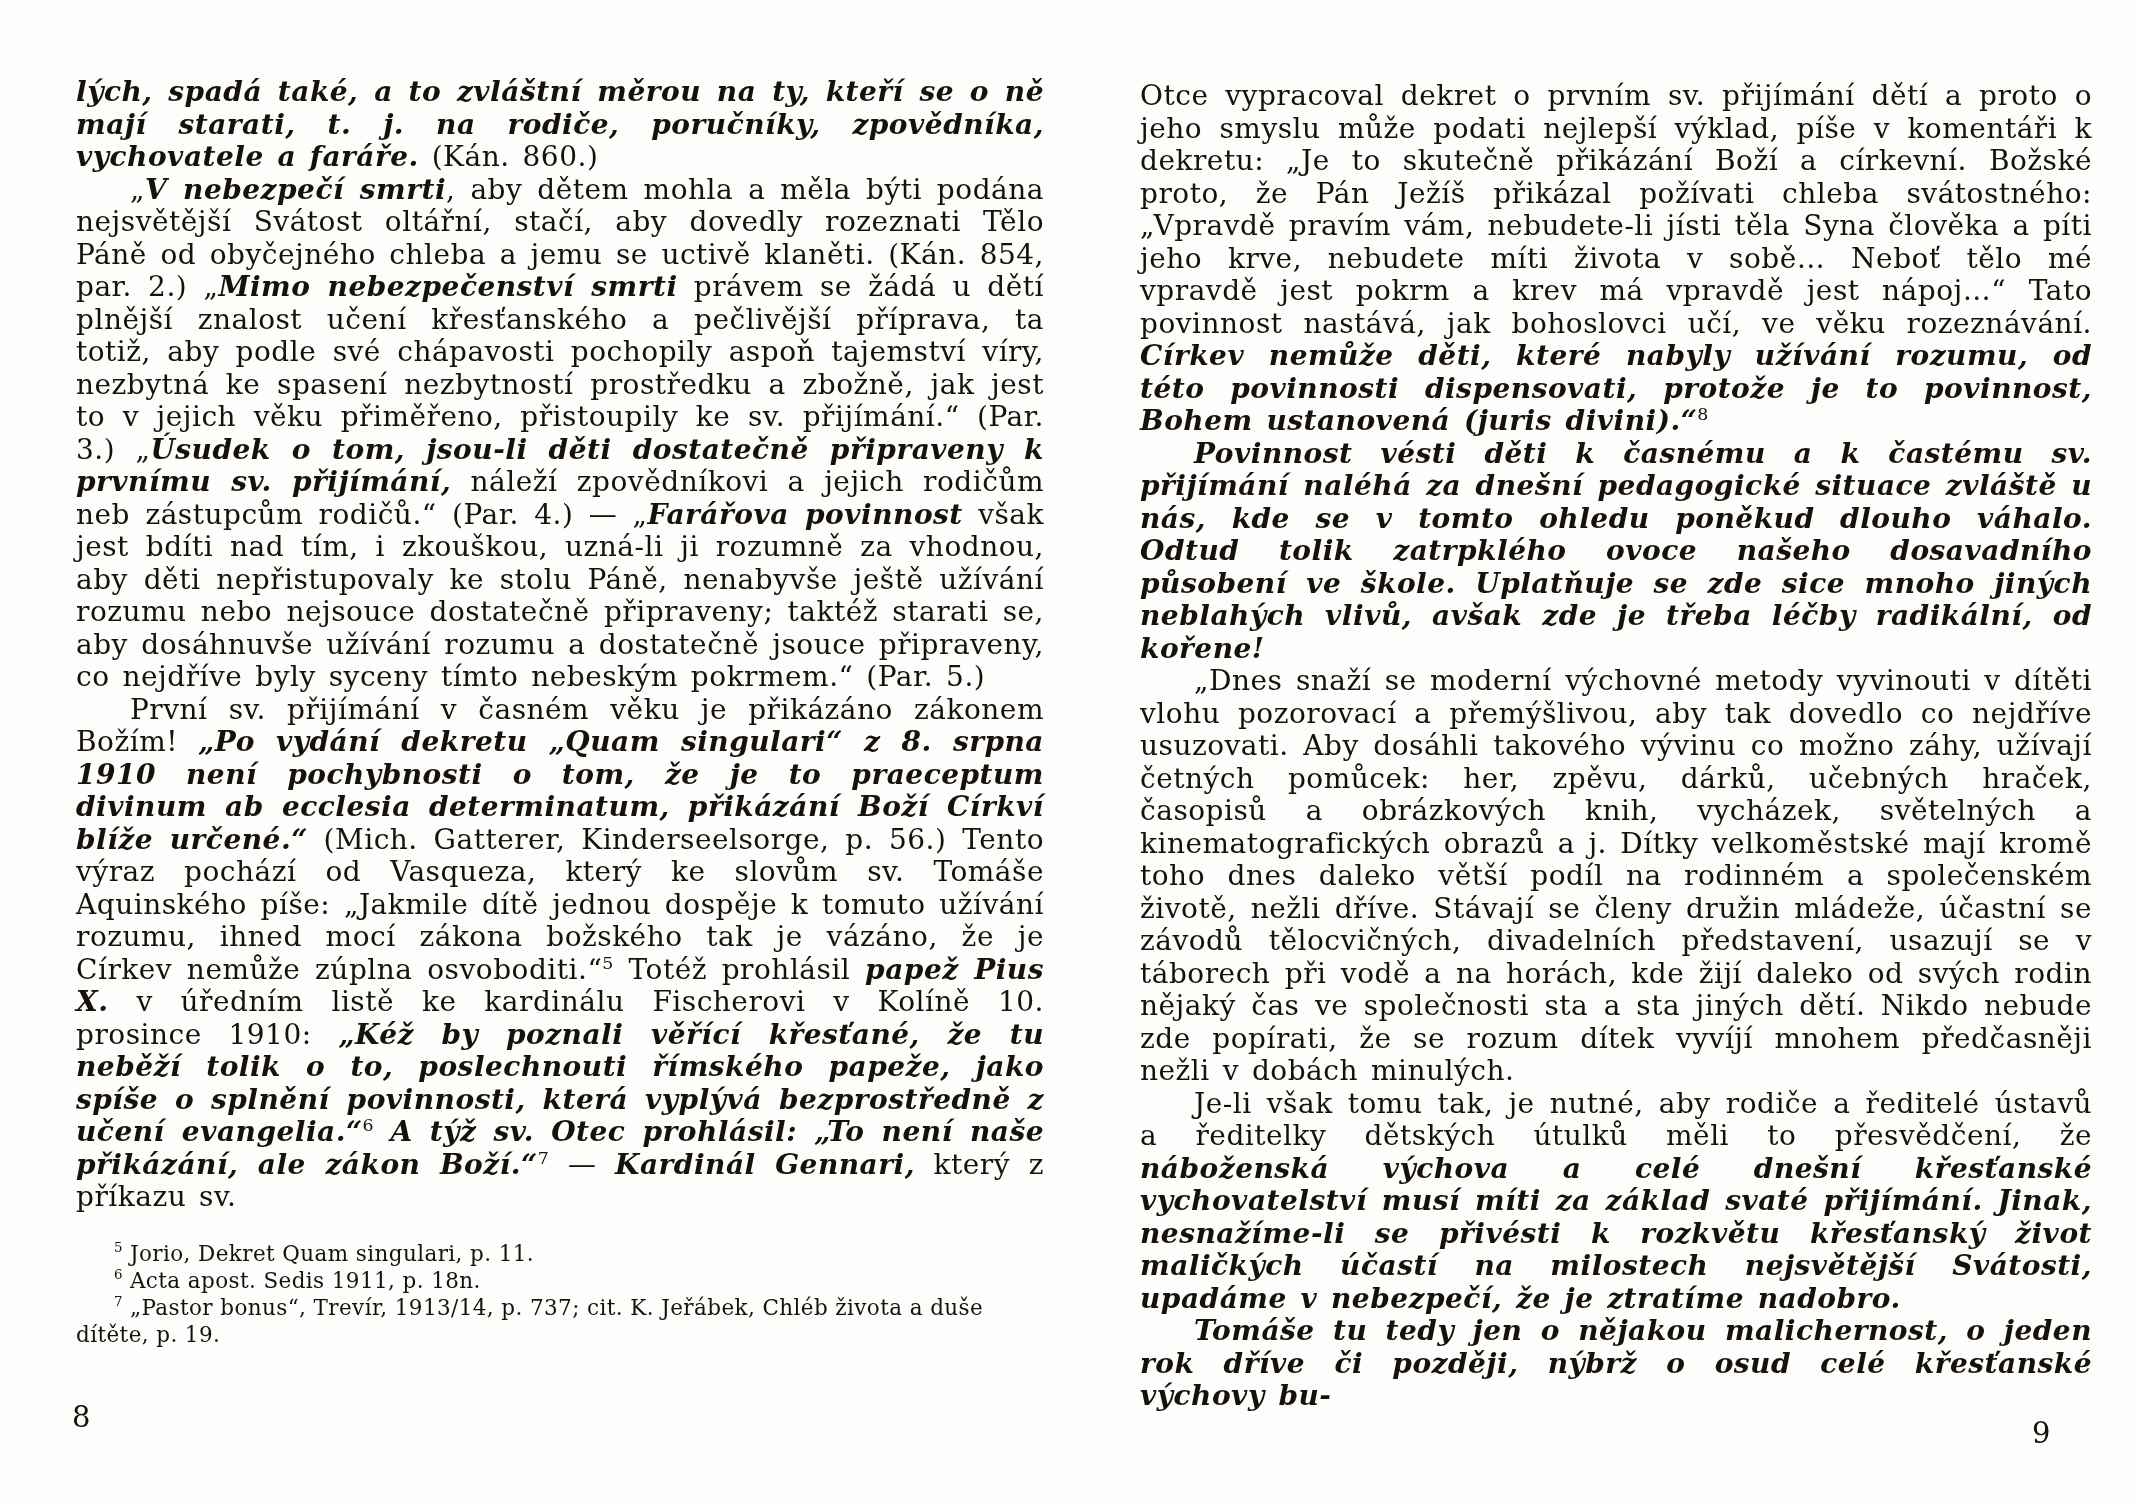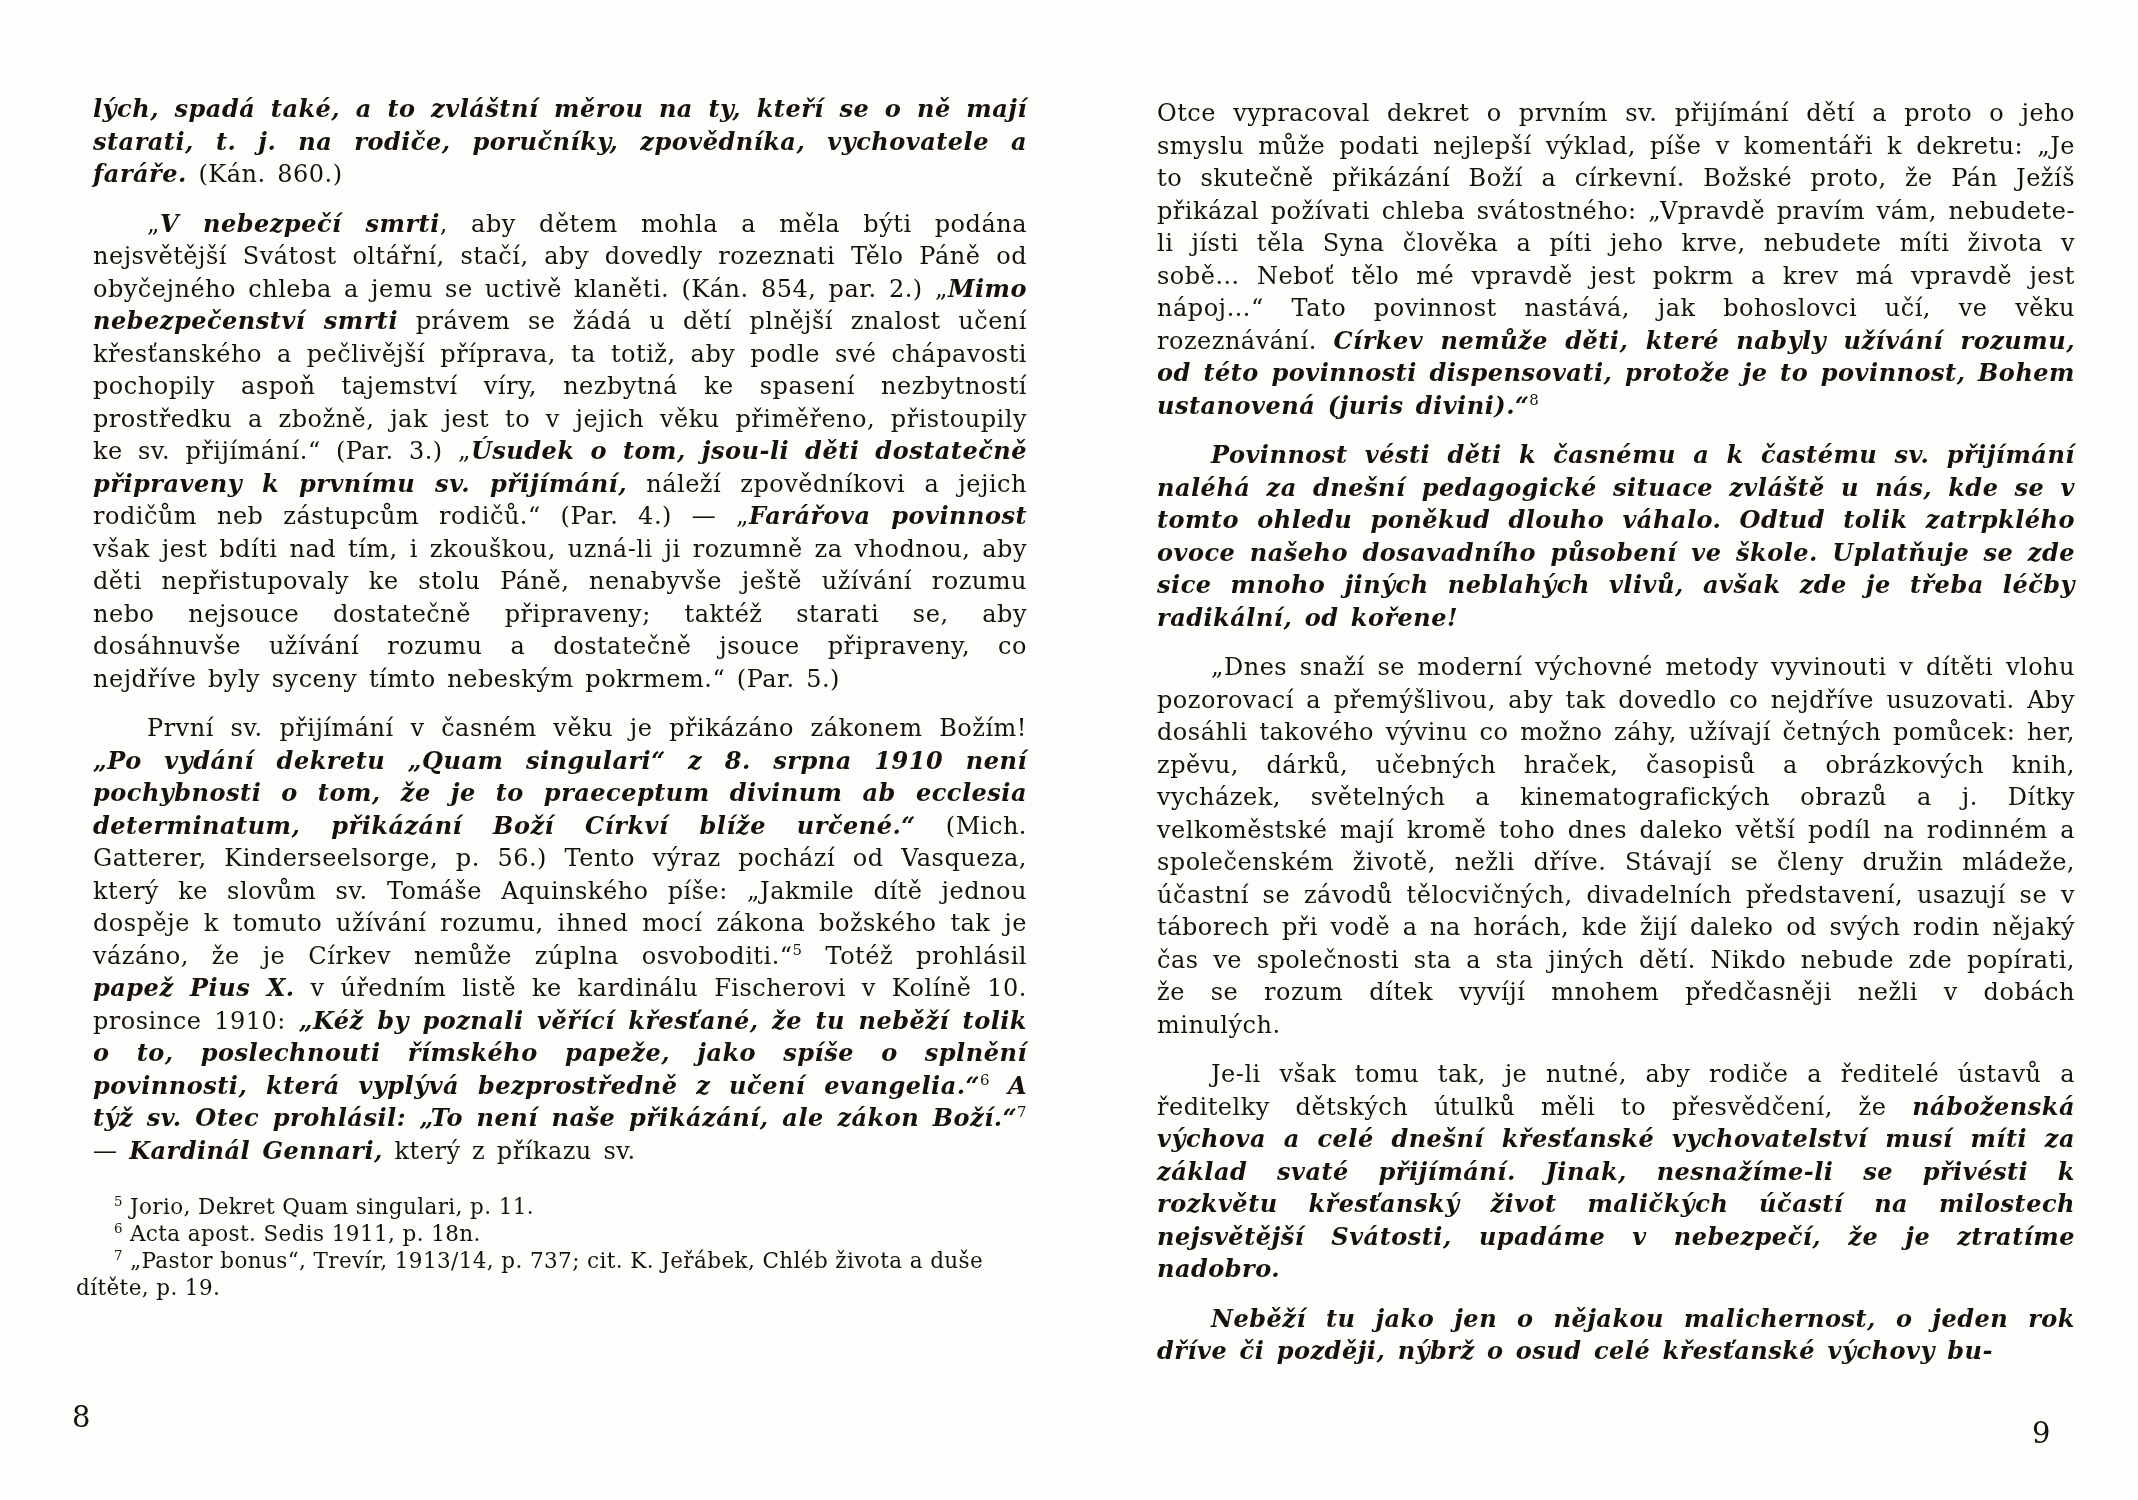--- a/index.html
+++ b/index.html
@@ -11,22 +11,22 @@
     color: #17110b;
     font-family: "DejaVu Serif", "Liberation Serif", serif;
     overflow: hidden;
   }
   .page {
     position: absolute;
   }
   .page-left  { left: 76px;  top: 76px;  width: 968px; }
   .page-right { left: 1140px; top: 80px; width: 952px; }
   .para {
-    margin: 17px;
-    font-size: 24px;
+    margin: 0;
+    font-size: 28px;
     line-height: 32.5px;
     text-align: justify;
     letter-spacing: 0.5px;
     word-spacing: 3.5px;
   }
   .para.indent { text-indent: 54px; }
   .em { font-style: italic; font-weight: bold; }
   sup {
     font-size: 0.62em;
     vertical-align: super;
@@ -66,19 +66,19 @@
       <p class="footnote"><sup>7</sup><span>„Pastor bonus“, Trevír, 1913/14, p. 737; cit. K. Jeřábek, Chléb života a duše dítěte, p. 19.</span></p>
     </div>
 </div>
 
 <div class="page page-right">
   <div class="text-block">
       <p class="para"><span>Otce vypracoval dekret o prvním sv. přijímání dětí a proto o jeho smyslu může podati nejlepší výklad, píše v komentáři k dekretu: „Je to skutečně přikázání Boží a církevní. Božské proto, že Pán Ježíš přikázal požívati chleba svátostného: „Vpravdě pravím vám, nebudete-li jísti těla Syna člověka a píti jeho krve, nebudete míti života v sobě… Neboť tělo mé vpravdě jest pokrm a krev má vpravdě jest nápoj…“ Tato povinnost nastává, jak bohoslovci učí, ve věku rozeznávání. </span><span class="em">Církev nemůže děti, které nabyly užívání rozumu, od této povinnosti dispensovati, protože je to povinnost, Bohem ustanovená (juris divini).“</span><sup>8</sup></p>
       <p class="para indent"><span class="em">Povinnost vésti děti k časnému a k častému sv. přijímání naléhá za dnešní pedagogické situace zvláště u nás, kde se v tomto ohledu poněkud dlouho váhalo. Odtud tolik zatrpklého ovoce našeho dosavadního působení ve škole. Uplatňuje se zde sice mnoho jiných neblahých vlivů, avšak zde je třeba léčby radikální, od kořene!</span></p>
       <p class="para indent"><span>„Dnes snaží se moderní výchovné metody vyvinouti v dítěti vlohu pozorovací a přemýšlivou, aby tak dovedlo co nejdříve usuzovati. Aby dosáhli takového vývinu co možno záhy, užívají četných pomůcek: her, zpěvu, dárků, učebných hraček, časopisů a obrázkových knih, vycházek, světelných a kinematografických obrazů a j. Dítky velkoměstské mají kromě toho dnes daleko větší podíl na rodinném a společenském životě, nežli dříve. Stávají se členy družin mládeže, účastní se závodů tělocvičných, divadelních představení, usazují se v táborech při vodě a na horách, kde žijí daleko od svých rodin nějaký čas ve společnosti sta a sta jiných dětí. Nikdo nebude zde popírati, že se rozum dítek vyvíjí mnohem předčasněji nežli v dobách minulých.</span></p>
       <p class="para indent"><span>Je-li však tomu tak, je nutné, aby rodiče a ředitelé ústavů a ředitelky dětských útulků měli to přesvědčení, že </span><span class="em">náboženská výchova a celé dnešní křesťanské vychovatelství musí míti za základ svaté přijímání. Jinak, nesnažíme-li se přivésti k rozkvětu křesťanský život maličkých účastí na milostech nejsvětější Svátosti, upadáme v nebezpečí, že je ztratíme nadobro.</span></p>
-      <p class="para indent"><span class="em">Neběží tu jako jen o nějakou malichernost, o jeden rok dříve či později, nýbrž o osud celé křesťanské výchovy bu-</span></p>
+      <p class="para indent"><span class="em">Tomáše tu tedy jen o nějakou malichernost, o jeden rok dříve či později, nýbrž o osud celé křesťanské výchovy bu-</span></p>
     </div>
 </div>
 
 <div class="page-number page-number-left">8</div>
 
 <div class="page-number page-number-right">9</div>
 
 </body></html>

